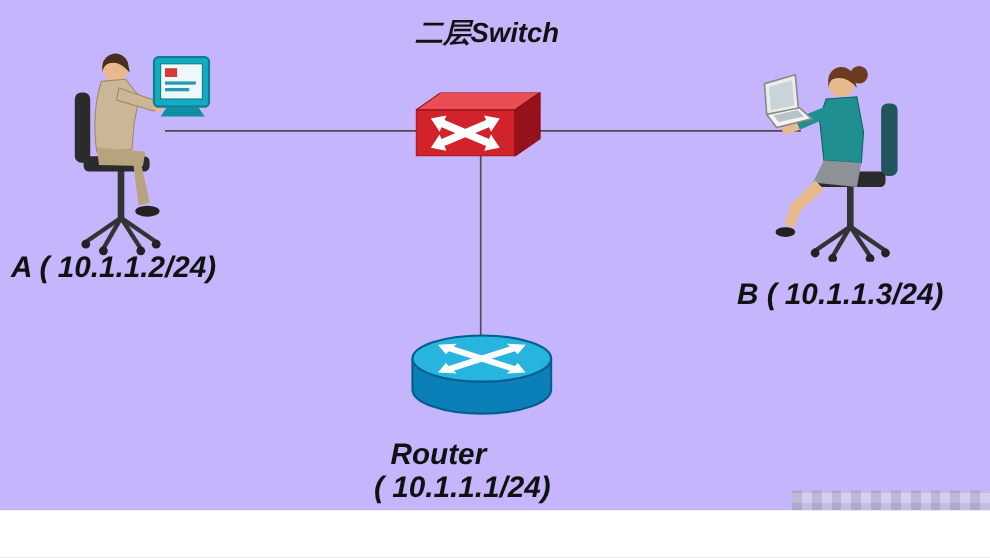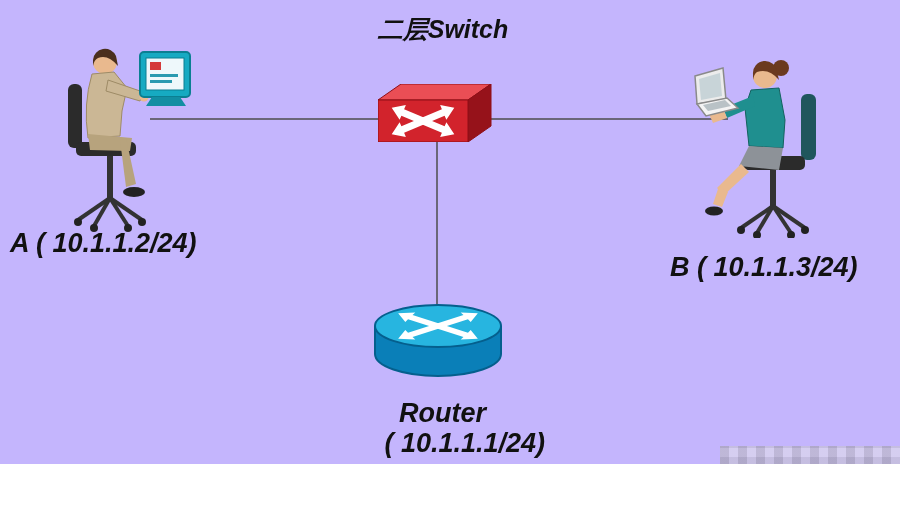--- a/index.html
+++ b/index.html
@@ -25,22 +25,22 @@
     font-size: 25px; font-weight: bold; color: #111;
     white-space: nowrap;
   }
   .node-label {
     position: absolute;
     font-size: 27px; font-weight: bold; color: #111;
     white-space: nowrap;
   }
   .label-a { left: 10px; top: 228px; }
   .label-b { left: 670px; top: 252px; text-align: right; }
-  .label-router-name { left: 355px; top: 398px; width: 175px; text-align: center; }
-  .label-router-ip   { left: 340px; top: 428px; width: 205px; text-align: right; }
+  .label-router-name { left: 355px; top: 398px; width: 175px; }
+  .label-router-ip   { left: 340px; top: 428px; width: 205px; text-align: left; }
   .watermark {
     position: absolute;
     left: 720px; top: 446px; width: 180px; height: 56px;
     opacity: 0.85;
     background-image:
       repeating-linear-gradient(90deg,
         rgba(165,165,165,0.45) 0px, rgba(165,165,165,0.45) 9px,
         rgba(225,225,225,0.40) 9px, rgba(225,225,225,0.40) 18px),
       repeating-linear-gradient(0deg,
         rgba(145,145,145,0.35) 0px, rgba(145,145,145,0.35) 9px,

